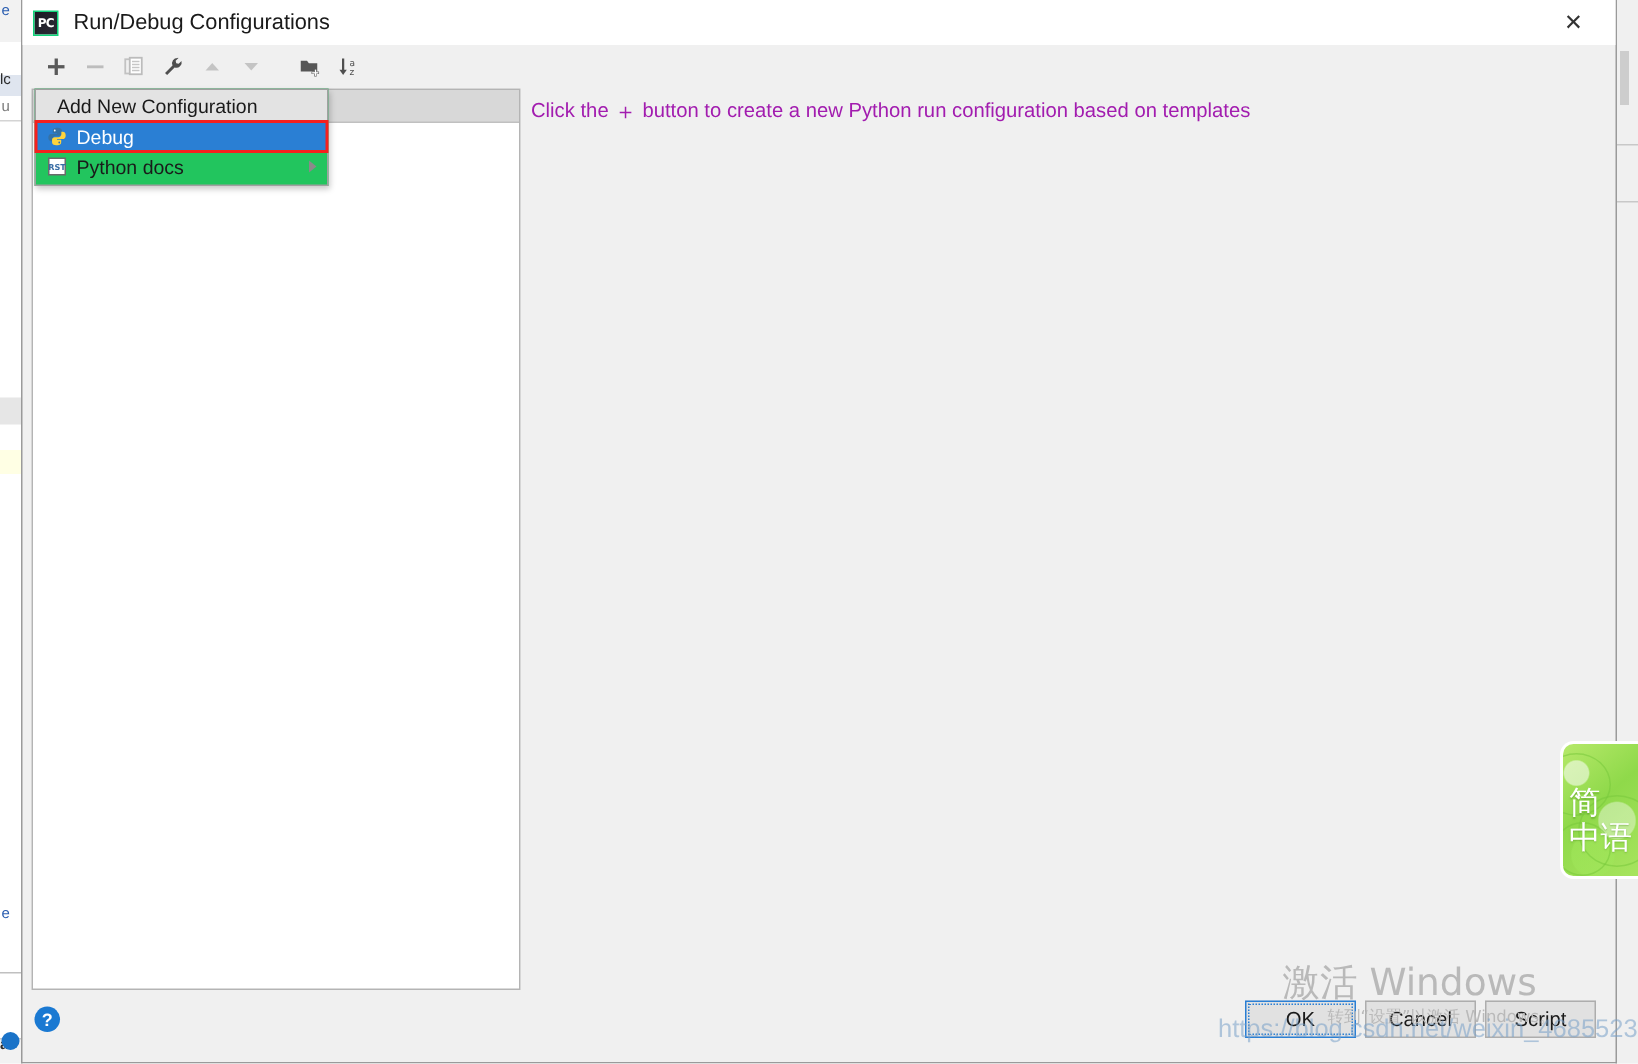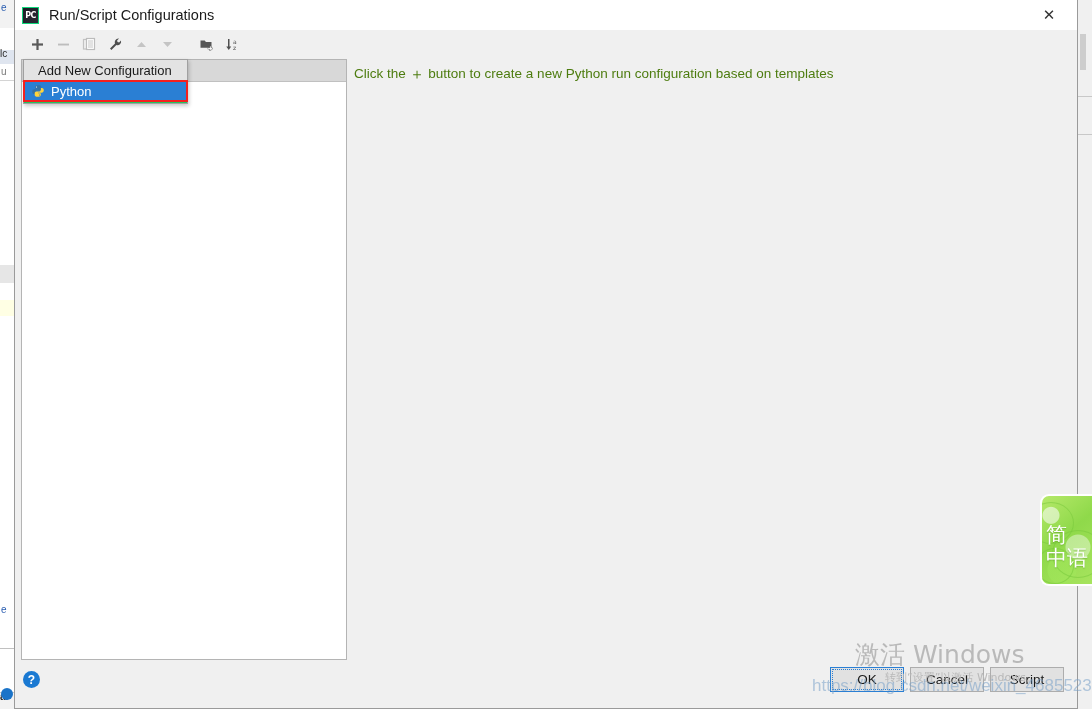--- a/index.html
+++ b/index.html
@@ -86,27 +86,27 @@
     border:1px solid #b4b4b4;background:#ffffff;box-sizing:border-box;
   }
   #panel-header{
     position:absolute;left:0;top:0;width:100%;height:22px;
     background:#d8d8d8;border-bottom:1px solid #c0c0c0;box-sizing:border-box;
   }
 
   
   #hint{
     position:absolute;left:339px;top:65px;
-    font-size:13.5px;color:#4d7c0f;white-space:nowrap;
+    font-size:13.5px;color:#a21caf;white-space:nowrap;
   }
   #hint .plus{font-size:15px;vertical-align:-1px;}
 
   
   #menu{
-    position:absolute;left:8px;top:59px;width:165px;
+    position:absolute;left:8px;top:59px;width:196px;
     background:#22c55e;border:1px solid #a0a0a0;
     box-shadow:1px 2px 4px rgba(0,0,0,0.22);
     z-index:20;box-sizing:border-box;padding-bottom:2px;
   }
   #menu-title{
     height:21px;line-height:21px;
     background:#e3e3e3;border-bottom:1px solid #cdcdcd;
     font-size:13px;color:#1a1a1a;padding-left:14px;box-sizing:border-box;
   }
   .menu-item{
@@ -212,21 +212,21 @@
   <div class="rline"></div>
   <div class="rline2"></div>
 </div>
 
 <div id="dialog">
 
   <div id="titlebar">
     <div id="app-icon">
       <span>PC</span>
     </div>
-    <div id="win-title">Run/Script Configurations</div>
+    <div id="win-title">Run/Debug Configurations</div>
     <div id="close-btn">✕</div>
   </div>
 
   <div id="toolbar">
 
     <div class="tb-btn">
       <svg width="15" height="15" viewBox="0 0 15 15">
         <rect x="6.4" y="2" width="2.2" height="11" fill="#5a5a5a"></rect>
         <rect x="2" y="6.4" width="11" height="2.2" fill="#5a5a5a"></rect>
       </svg>
@@ -310,23 +310,33 @@
 
     <div class="menu-item selected">
       <span class="mi-icon">
         <svg width="14" height="14" viewBox="0 0 14 14">
           <path d="M6.8 1.2c-2 0-2.6.9-2.6 2v1.6h2.8v.5H3.2c-1 0-2 .7-2 2.4s.9 2.4 1.9 2.4h1V8.6c0-1.1.9-2.1 2.1-2.1h2.4c.9 0 1.7-.8 1.7-1.7V3.2c0-1-.8-1.7-1.8-1.9-.6-.1-1.2-.1-1.7-.1z" fill="#3572a5"></path>
           <path d="M7.2 12.8c2 0 2.6-.9 2.6-2v-1.6H7v-.5h3.8c1 0 2-.7 2-2.4s-.9-2.4-1.9-2.4h-1v1.5c0 1.1-.9 2.1-2.1 2.1H5.4c-.9 0-1.7.8-1.7 1.7v1.6c0 1 .8 1.7 1.8 1.9.6.1 1.2.1 1.7.1z" fill="#ffd43b"></path>
           <circle cx="5.5" cy="3" r="0.6" fill="#ffffff"></circle>
           <circle cx="8.5" cy="11" r="0.6" fill="#3572a5"></circle>
         </svg>
       </span>
-      <span>Python</span>
-    </div>
-
+      <span>Debug</span>
+    </div>
+
+    <div class="menu-item">
+      <span class="mi-icon">
+        <svg width="14" height="14" viewBox="0 0 14 14">
+          <rect x="1.5" y="1.5" width="11" height="11" fill="#ffffff" stroke="#6b6b6b" stroke-width="1"></rect>
+          <text x="7" y="9.4" font-size="5.4" font-family="DejaVu Sans" font-weight="bold" fill="#3a6ea5" text-anchor="middle">RST</text>
+        </svg>
+      </span>
+      <span>Python docs</span>
+      <span class="arrow"></span>
+    </div>
 
 
 
   </div>
 
   <div id="help-btn">?</div>
 
   <div id="btn-row">
     <div class="dlg-btn default">OK</div>
     <div class="dlg-btn">Cancel</div>

